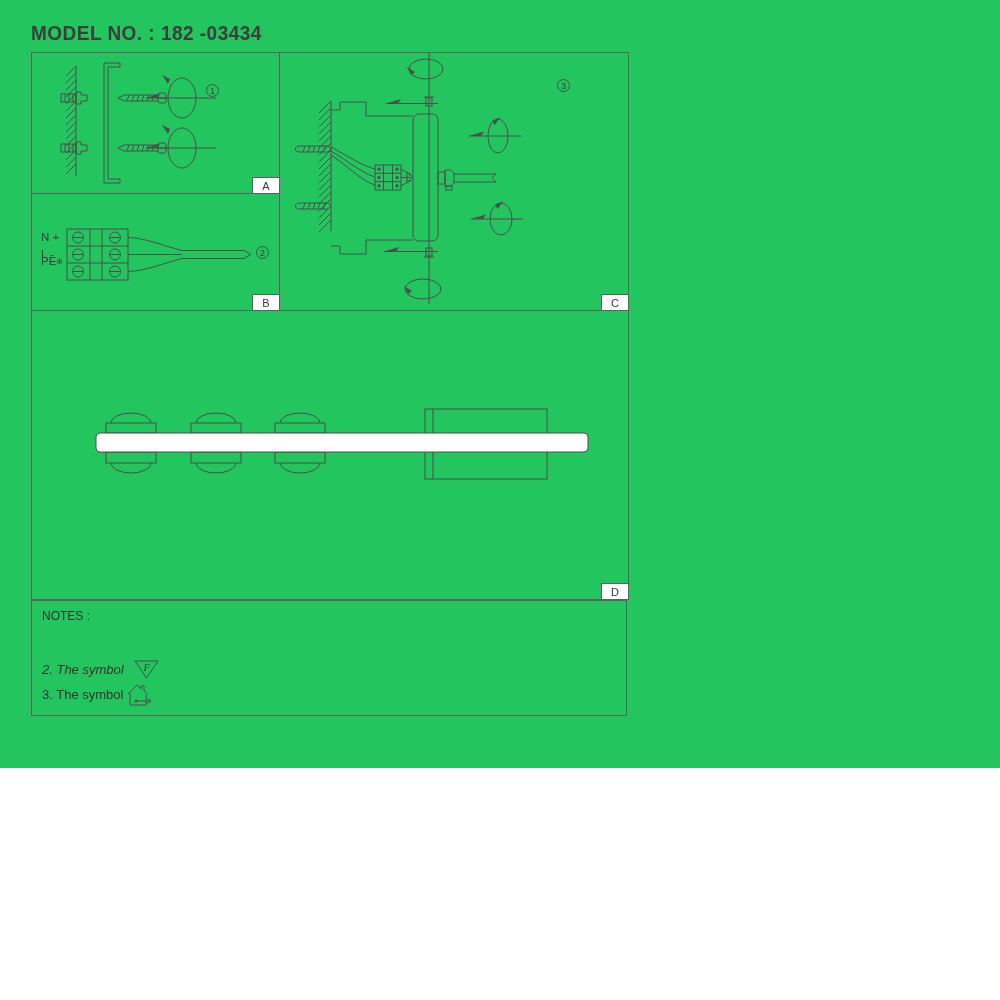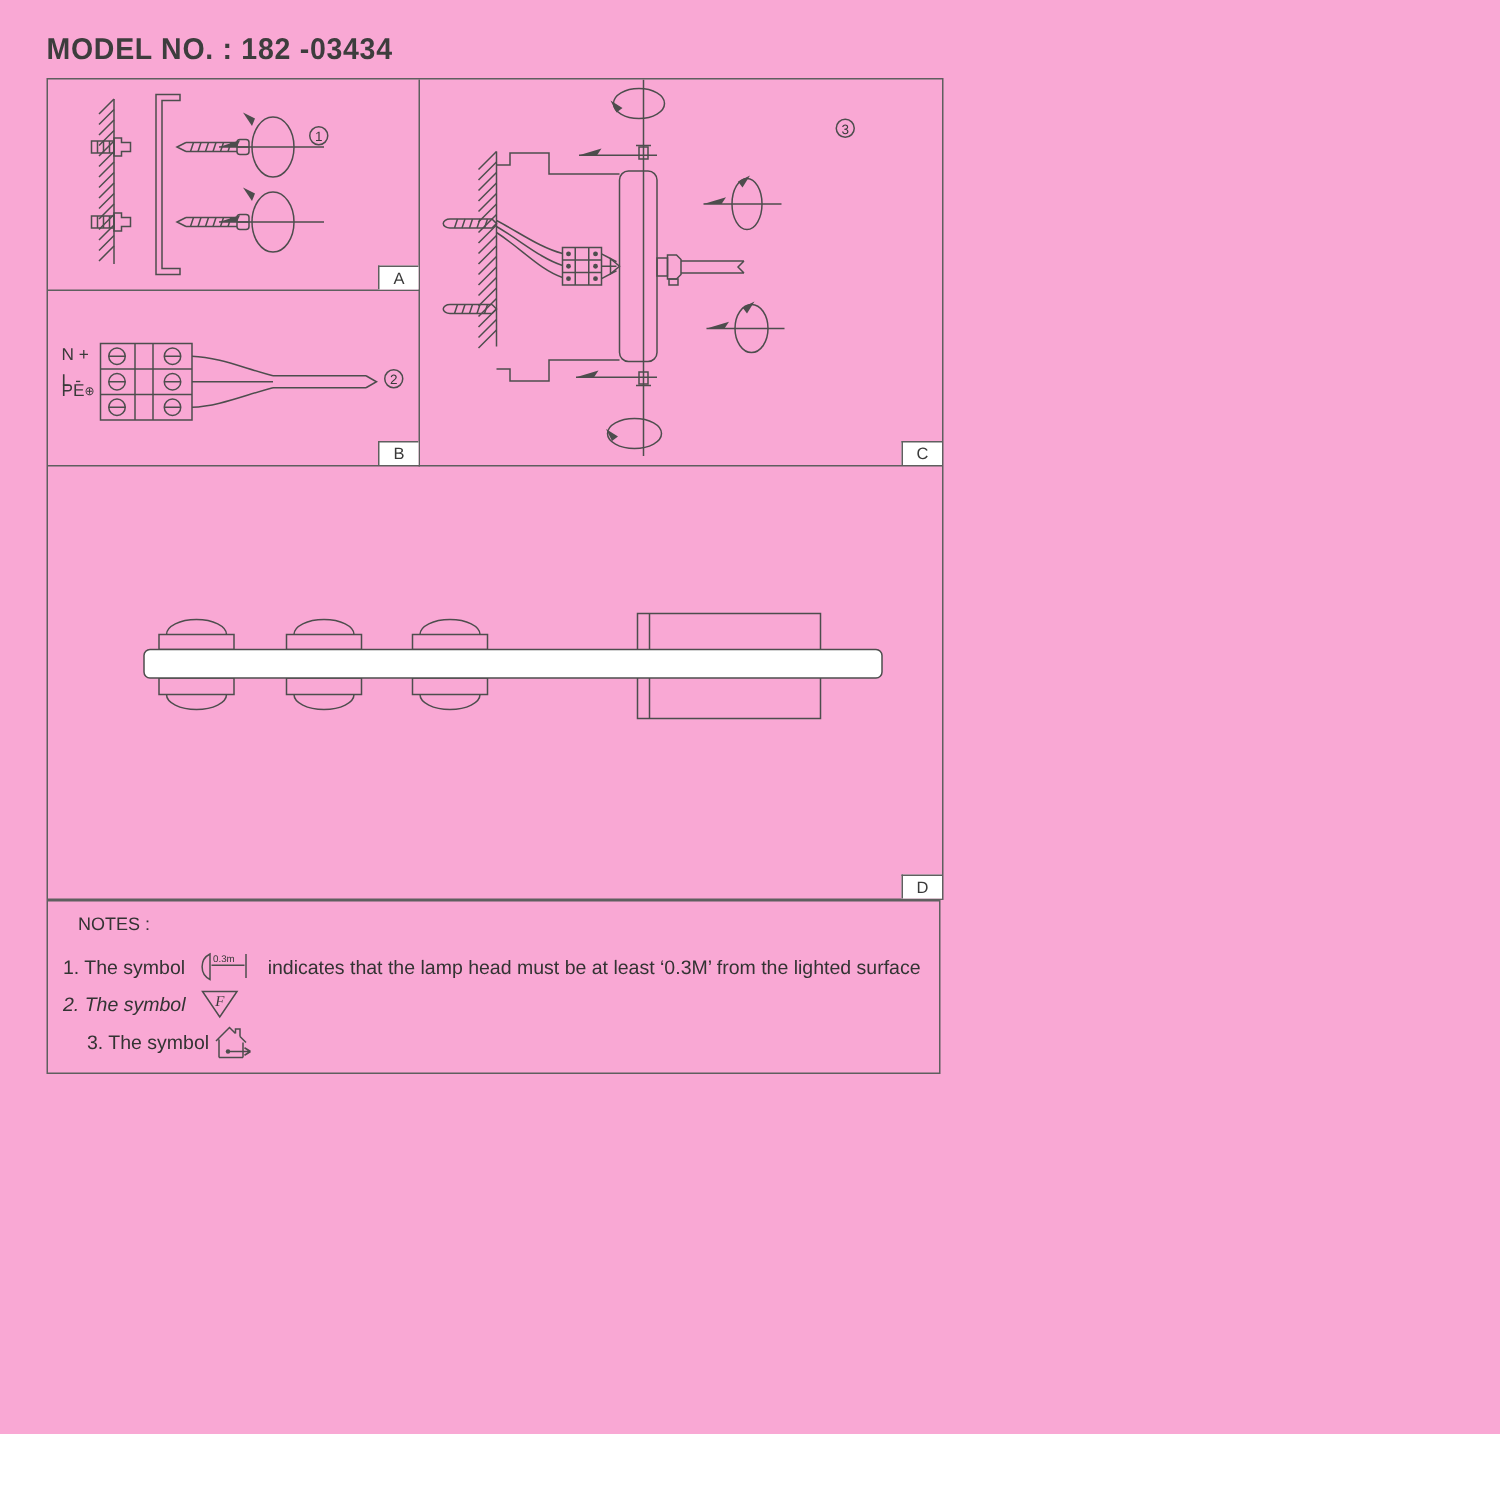--- a/index.html
+++ b/index.html
@@ -1,17 +1,17 @@
 <!DOCTYPE html>
 <html><head>
 <meta charset="utf-8">
 <style>
   html,body { margin:0; padding:0; background:#fff; }
   .page {
-    position:relative; width:1000px; height:956px; background:#f9a8d4;
+    position:relative; width:1000px; height:768px; background:#22c55e;
     font-family:"Liberation Sans", sans-serif; color:#3a3a3a; overflow:hidden;
   }
   .title {
     position:absolute; left:31px; top:22px; font-size:20px; font-weight:bold;
     letter-spacing:0.5px; color:#3d3d3d; transform:scaleX(0.95); transform-origin:left center;
     white-space:nowrap;
   }
   .diagram { position:absolute; left:31px; top:52px; width:596px; height:546px; border:1px solid #5f5f5f; }
   .panel { position:absolute; box-sizing:border-box; }
   #panel-a { left:0; top:0; width:248px; height:141px; border-right:1px solid #5f5f5f; border-bottom:1px solid #5f5f5f; }
@@ -34,21 +34,21 @@
   svg.draw { position:absolute; left:0; top:0; }
   svg.draw path, svg.draw rect, svg.draw ellipse, svg.draw circle, svg.draw polygon {
     stroke:#4d4d4d; stroke-width:1; fill:none;
   }
   svg.draw .fill { fill:#4d4d4d; stroke:none; }
   svg.draw .wht  { fill:#ffffff; stroke:#4d4d4d; }
   .notes-box {
     position:absolute; left:31px; top:600px; width:596px; height:116px;
     border:1px solid #5f5f5f; box-sizing:border-box;
   }
-  .notes-heading { position:absolute; left:20px; top:8px; font-size:12px; color:#333; }
+  .notes-heading { position:absolute; left:10px; top:8px; font-size:12px; color:#333; }
   .note-line {
     position:absolute; left:10px; height:24px; display:flex; align-items:center;
     font-size:13px; color:#333; white-space:nowrap;
   }
   .note-line .sym { flex:0 0 auto; display:block; }
   .sym-f-text { font-family:"Liberation Serif", serif; font-size:10px; }
   .sym-03m-text { font-size:6.5px; }
 </style>
 </head>
 <body>
@@ -245,41 +245,30 @@
           <rect class="wht" x="64" y="122" width="492" height="19" rx="4"></rect>
         </g>
       </svg>
       <div class="corner-label">D</div>
     </div>
   </div>
 
   <div class="notes-box">
     <div class="notes-heading">NOTES :</div>
 
-    <div class="note-line" style="top:31px;">
-      <span>1. The symbol</span>
-      <svg class="sym" style="margin:0 10px 0 5px;" width="40" height="24" viewBox="0 0 40 24">
-        <g fill="none" stroke="#4d4d4d" stroke-width="1">
-          <path d="M12 4 A 9.5 9.5 0 0 0 12 21 L12 4 Z"></path>
-          <path d="M13 11.5 H35 M36 4 V20"></path>
-        </g>
-        <text class="sym-03m-text" x="14" y="9.5" fill="#3a3a3a">0.3m</text>
-      </svg>
-      <span>indicates that the lamp head must be at least ‘0.3M’ from the lighted surface</span>
-    </div>
 
     <div class="note-line" style="top:56px;font-style:italic;">
       <span>2. The symbol</span>
       <svg class="sym" style="margin:0 8px 0 9px;" width="27" height="23" viewBox="0 0 27 23">
         <polygon points="2,3 25,3 13.5,20" fill="none" stroke="#4d4d4d" stroke-width="1"></polygon>
         <text class="sym-f-text" x="13.5" y="12.5" text-anchor="middle" fill="#3a3a3a">F</text>
       </svg>
     </div>
 
-    <div class="note-line" style="top:81px;margin-left:16px;">
+    <div class="note-line" style="top:81px;">
       <span>3. The symbol</span>
       <svg class="sym" style="margin:0 3px 0 2px;" width="29" height="25" viewBox="0 0 29 25">
         <g fill="none" stroke="#4d4d4d" stroke-width="1">
           <path d="M3 12 L12 3 L16 7 M16 7 V4 H19 V9 M19 9 L23 13 M5 11 V23 M21 13 V23 M5 23 H21"></path>
           <path d="M11 19 H26 M26 19 L22 16.5 M26 19 L22 21.5"></path>
         </g>
         <circle cx="11" cy="19" r="1.5" fill="#4d4d4d" stroke="none"></circle>
       </svg>
     </div>
   </div>

